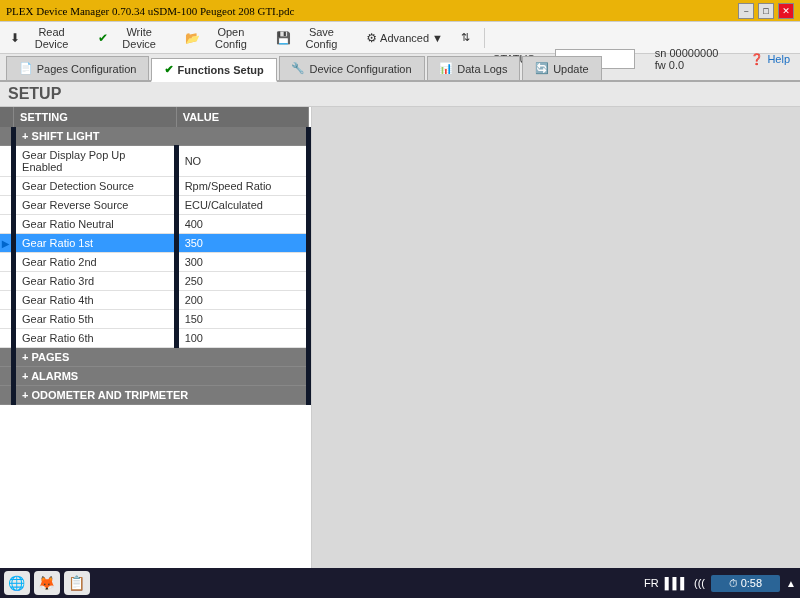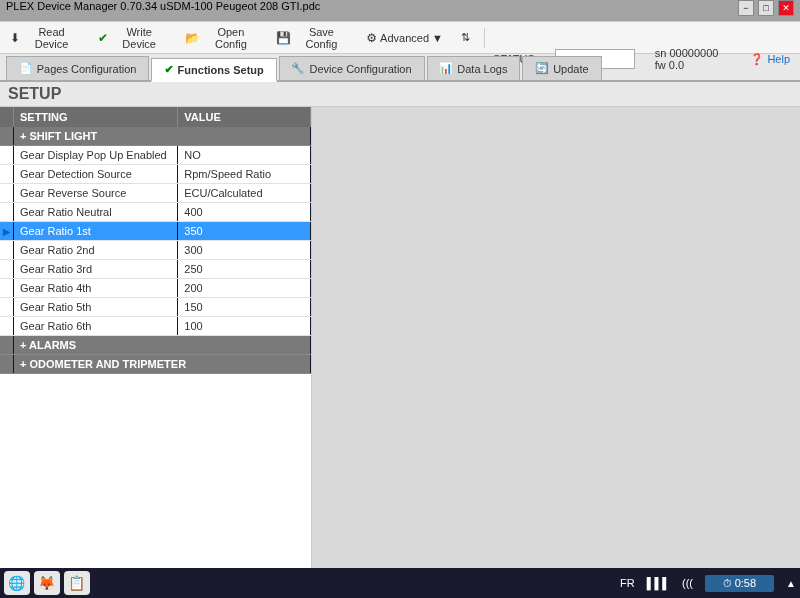--- a/index.html
+++ b/index.html
@@ -1,25 +1,27 @@
 <!DOCTYPE html>
 <html><head>
   <meta charset="utf-8">
   <style>
     * { box-sizing: border-box; margin: 0; padding: 0; }
     body { font-family: 'Segoe UI', Tahoma, Geneva, Verdana, sans-serif; font-size: 11px; background: #f0f0f0; width: 800px; height: 598px; overflow: hidden; }
 
     
     .title-bar {
-      background: #a3a3a3;
+      background: #eab308;
       height: 22px;
       display: flex;
+      align-items: center;
       padding: 0 6px;
       border-bottom: 1px solid #ccc;
       font-size: 11px;
+      font-family: Liberation Serif, serif;
     }
     .title-bar-text { flex: 1; }
     .title-bar-controls { display: flex; gap: 4px; }
     .title-btn {
       width: 16px; height: 16px;
       border: 1px solid #888;
       background: #e0e0e0;
       font-size: 9px;
       display: flex; align-items: center; justify-content: center;
       cursor: pointer;
@@ -123,21 +125,21 @@
       font-size: 11px;
       font-weight: bold;
       padding: 4px 6px;
       text-align: left;
       border-right: 1px solid #888;
     }
     .settings-table td {
       font-size: 11px;
       padding: 3px 6px;
       border-bottom: 1px solid #e0e0e0;
-      border-right: 1px solid #0f172a;
+      border-right: 5px solid #0f172a;
     }
     .row-group {
       background: #7a7a7a;
       color: #fff;
       font-weight: bold;
     }
     .row-group td { color: #fff; border-bottom: 1px solid #888; }
     .row-normal td { background: #fff; color: #333; }
     .row-selected td { background: #3399ff; color: #fff; }
     .row-selected td:first-child { position: relative; }
@@ -168,21 +170,21 @@
       border-radius: 4px;
       display: flex; align-items: center; justify-content: center;
       cursor: pointer;
     }
     .taskbar-chrome { background: #e8e8e8; }
     .taskbar-firefox { background: #e8e8e8; }
     .taskbar-plex { background: #e8e8e8; }
     .taskbar-app-icon { font-size: 14px; }
     .taskbar-right {
       margin-left: auto;
-      display: flex; align-items: center; gap: 12px;
+      display: flex; align-items: center; gap: 6px;
       color: #fff; font-size: 11px;
     }
     .lang-indicator { font-size: 11px; color: #fff; }
     .signal-bars { font-size: 11px; color: #fff; }
     .time-box {
       background: #2a6496;
       color: #fff;
       padding: 2px 18px;
       font-size: 11px;
       border-radius: 2px;
@@ -332,20 +334,24 @@
         <td>Gear Ratio 5th</td>
         <td>150</td>
       </tr>
           <tr class="row-normal">
         <td class="indicator-cell"></td>
         <td>Gear Ratio 6th</td>
         <td>100</td>
       </tr>
           <tr class="row-group">
         <td class="indicator-cell"></td>
+        <td colspan="2">+ PAGES</td>
+      </tr>
+          <tr class="row-group">
+        <td class="indicator-cell"></td>
         <td colspan="2">+ ALARMS</td>
       </tr>
           <tr class="row-group">
         <td class="indicator-cell"></td>
         <td colspan="2">+ ODOMETER AND TRIPMETER</td>
       </tr>
         </tbody>
     </table>
   </div>
 

